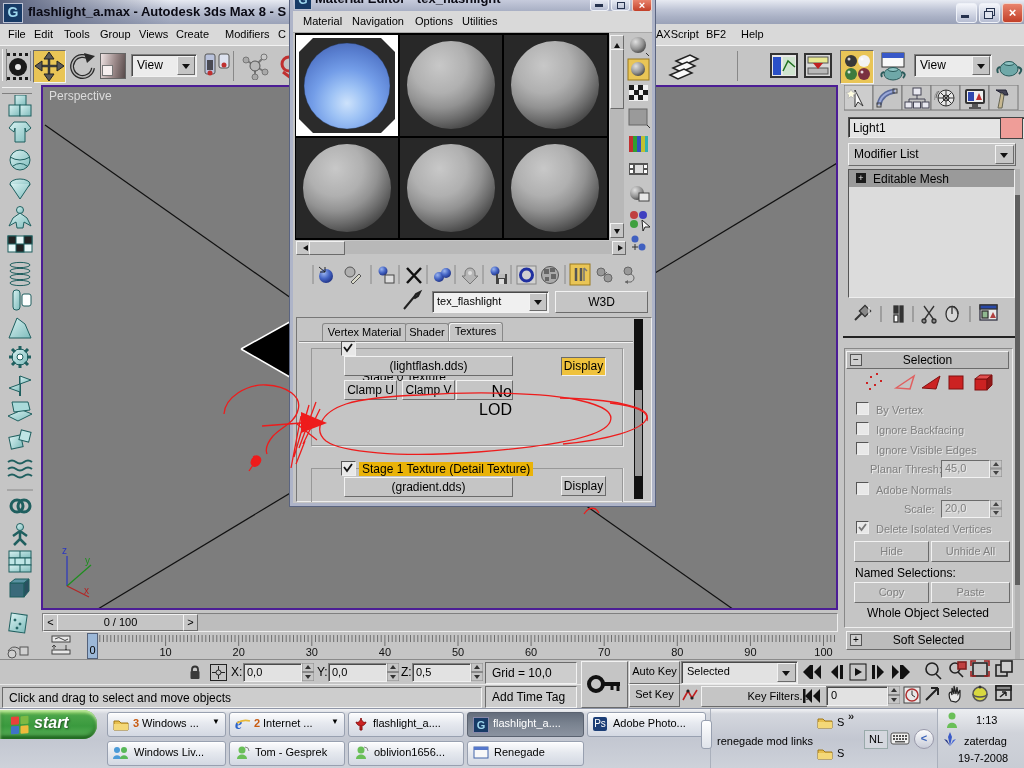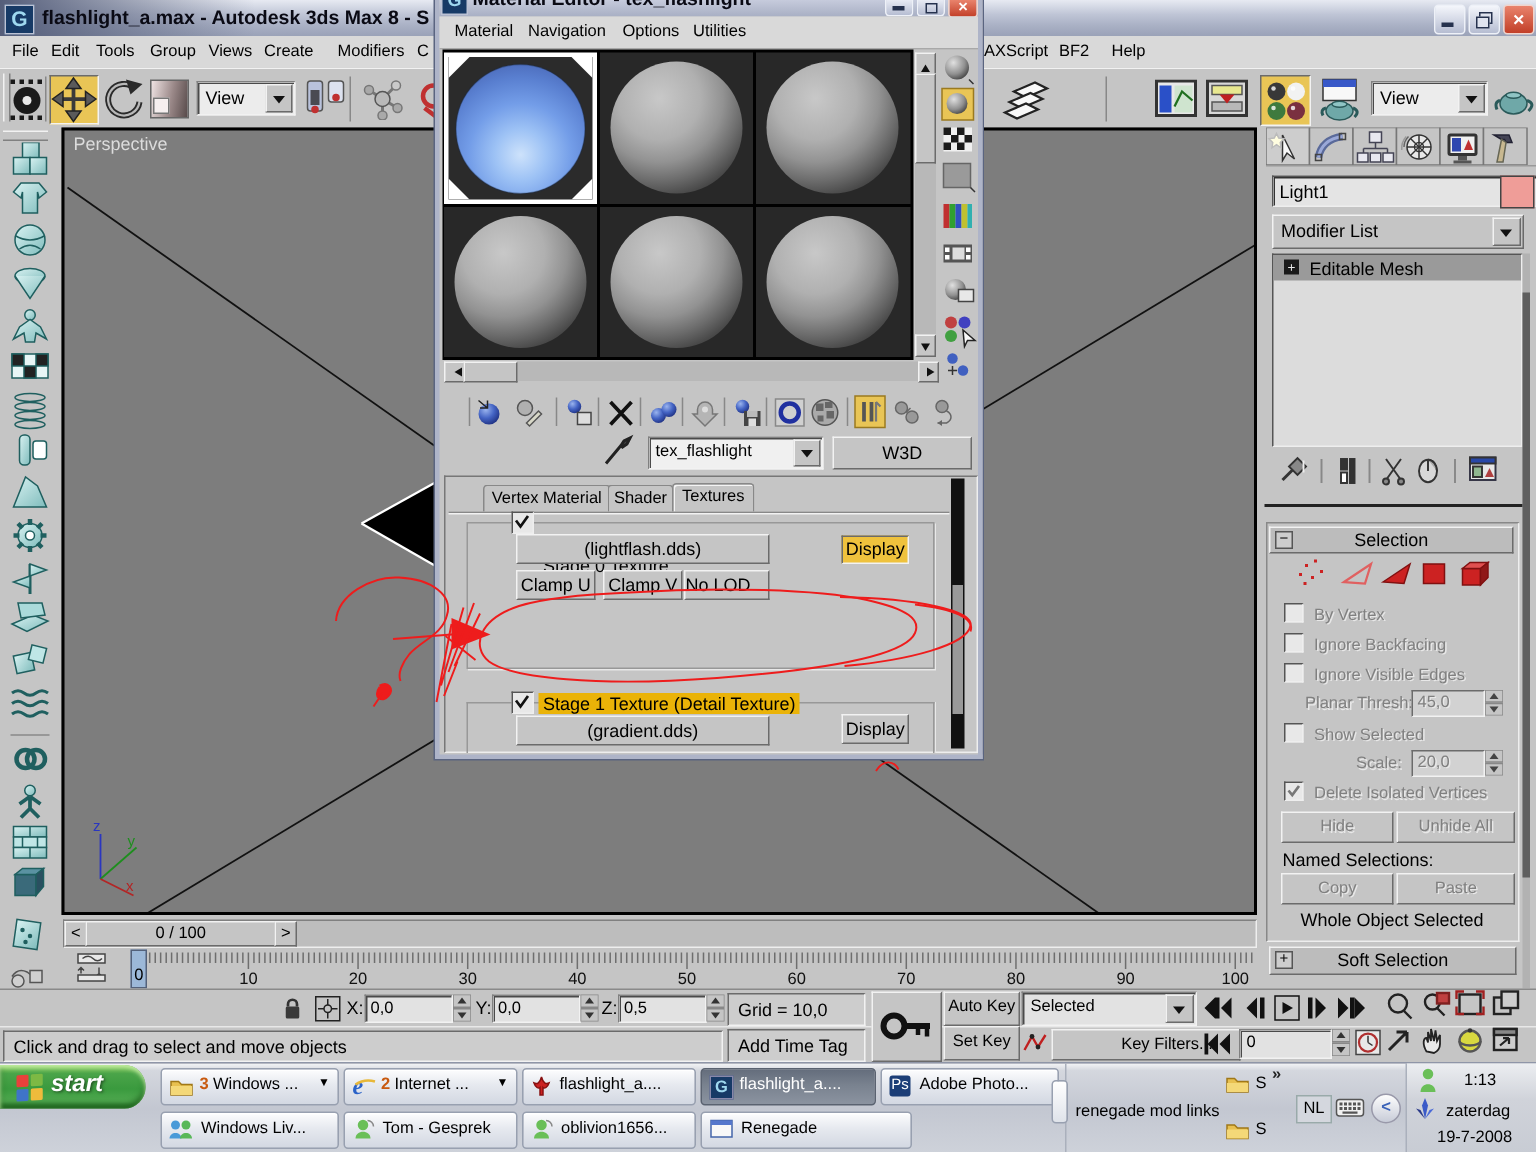--- a/index.html
+++ b/index.html
@@ -312,21 +312,21 @@
 
  <g transform="translate(0,548)">
           <path d="M2 8 Q6 2 12 5 L16 8" fill="none" stroke="#555"></path>
           <rect x="14" y="4" width="8" height="8" fill="#d0d0d0" stroke="#555"></rect>
           <circle cx="6" cy="11" r="4" fill="#d0d0d0" stroke="#555"></circle>
         </g>
 </g>
 </svg>
 </div>
 
-<div class="abs" id="viewport" style="left:41px;top:85px;width:797px;height:525px;background:#7d7d7d;border:2px solid #000000;box-sizing:border-box;">
+<div class="abs" id="viewport" style="left:41px;top:85px;width:797px;height:525px;background:#7d7d7d;border:2px solid #4c1d95;box-sizing:border-box;">
 <div class="abs" style="left:6px;top:2px;color:#dcdcdc;font-size:12px;">Perspective</div>
 <svg class="abs" width="793" height="521" style="left:0;top:0;">
   <line x1="2" y1="38" x2="694" y2="525" stroke="#111" stroke-width="1.2"></line>
   <line x1="50" y1="525" x2="796" y2="75" stroke="#111" stroke-width="1.2"></line>
   <polygon points="198,262 252,232 252,293" fill="#000"></polygon>
   <polyline points="198,262 252,232" stroke="#fff" stroke-width="1.5" fill="none"></polyline>
   <polyline points="198,262 252,293" stroke="#fff" stroke-width="1.5" fill="none"></polyline>
 
   <g stroke-width="1.2" fill="none">
     <line x1="24" y1="499" x2="24" y2="469" stroke="#2a36c0"></line>
@@ -495,21 +495,21 @@
  <div class="abs sunk" style="left:103px;top:375px;width:47px;height:16px;background:#d2d2d2;">
       <span class="dis" style="position:absolute;left:3px;top:1px;">45,0</span>
     </div>
  <svg class="abs" style="left:152px;top:375px;" width="12" height="17">
       <rect x="0" y="0" width="12" height="8" fill="#c5c5c5" stroke="#888"></rect>
       <rect x="0" y="9" width="12" height="8" fill="#c5c5c5" stroke="#888"></rect>
       <polygon points="6,2 9,6 3,6" fill="#444"></polygon>
       <polygon points="6,15 9,11 3,11" fill="#444"></polygon>
     </svg>
  <div class="abs" style="left:18px;top:397px;"><span class="cb"></span></div>
-    <span class="abs dis" style="left:38px;top:399px;">Show Selected</span>
+    <span class="abs dis" style="left:38px;top:399px;">Adobe Normals</span>
  <span class="abs dis" style="left:66px;top:418px;">Scale:</span>
  <div class="abs sunk" style="left:103px;top:415px;width:47px;height:16px;background:#d2d2d2;">
       <span class="dis" style="position:absolute;left:3px;top:1px;">20,0</span>
     </div>
  <svg class="abs" style="left:152px;top:415px;" width="12" height="17">
       <rect x="0" y="0" width="12" height="8" fill="#c5c5c5" stroke="#888"></rect>
       <rect x="0" y="9" width="12" height="8" fill="#c5c5c5" stroke="#888"></rect>
       <polygon points="6,2 9,6 3,6" fill="#444"></polygon>
       <polygon points="6,15 9,11 3,11" fill="#444"></polygon>
     </svg>
@@ -527,21 +527,21 @@
  <div class="abs b3" style="left:16px;top:497px;width:73px;height:19px;">
       <div class="dis" style="text-align:center;margin-top:3px;">Copy</div>
     </div>
  <div class="abs b3" style="left:93px;top:497px;width:77px;height:19px;">
       <div class="dis" style="text-align:center;margin-top:3px;">Paste</div>
     </div>
  <div class="abs" style="left:0px;top:521px;width:180px;text-align:center;font-size:12px;">Whole Object Selected</div>
 
  <div class="abs b3" style="left:8px;top:546px;width:163px;height:17px;background:#bcbcbc;">
    <div class="abs" style="left:3px;top:2px;width:10px;height:10px;border:1px solid #555;font-size:10px;line-height:9px;text-align:center;background:#cdcdcd;">+</div>
-   <div style="text-align:center;font-size:12px;margin-top:1px;">Soft Selection</div>
+   <div style="text-align:center;font-size:12px;margin-top:1px;">Soft Selected</div>
  </div>
 
  <div class="abs" style="left:177px;top:84px;width:5px;height:490px;background:#b2b2b2;"></div>
  <div class="abs" style="left:177px;top:110px;width:5px;height:390px;background:#5f5f5f;"></div>
 </div>
 
 <div class="abs" id="timeslider" style="left:41px;top:611px;width:797px;height:21px;background:#c5c5c5;">
  <div class="abs" style="left:1px;top:2px;width:794px;height:17px;background:#bdbdbd;border:1px solid;border-color:#808080 #eee #eee #808080;"></div>
  <div class="abs b3" style="left:2px;top:3px;width:13px;height:15px;">
       <div style="text-align:center;margin-top:1px;">&lt;</div>
@@ -1213,21 +1213,21 @@
   <div class="abs sunk" style="left:264px;top:39px;width:43px;height:17px;background:#efc23d;">
         <div style="text-align:center;margin-top:1px;font-size:12px;">Display</div>
       </div>
   <div class="abs b3" style="left:47px;top:62px;width:51px;height:18px;">
         <div style="text-align:center;margin-top:2px;font-size:12px;">Clamp U</div>
       </div>
   <div class="abs b3" style="left:105px;top:62px;width:51px;height:18px;">
         <div style="text-align:center;margin-top:2px;font-size:12px;">Clamp V</div>
       </div>
   <div class="abs b3" style="left:159px;top:62px;width:55px;height:18px;">
-        <div style="text-align:left;margin-top:2px;font-size:12px;">No LOD</div>
+        <div style="text-align:right;margin-top:2px;font-size:16px;">No LOD</div>
       </div>
 
   <div class="abs" style="left:14px;top:150px;width:310px;height:33px;border:1px solid #989898;border-bottom:none;box-shadow:1px 0 0 #e8e8e8;"></div>
   <div class="abs" style="left:44px;top:143px;width:13px;height:13px;background:#e8e8e8;border:1px solid;border-color:#555 #eee #eee #555;"><svg width="12" height="12">
           <path d="M2 5 L5 9 L10 2" stroke="#111" stroke-width="1.8" fill="none"></path>
         </svg></div>
   <span class="abs" style="left:62px;top:144px;background:#eab308;padding:0 3px;font-size:12px;">Stage 1 Texture (Detail Texture)</span>
   <div class="abs b3" style="left:47px;top:159px;width:167px;height:18px;">
         <div style="text-align:center;margin-top:2px;font-size:12px;">(gradient.dds)</div>
       </div>
@@ -1305,21 +1305,21 @@
    <span style="position:absolute;left:25px;top:4px;">Tom - Gesprek</span>
  </div>
  <div class="abs tbtn" style="left:348px;top:32px;width:114px;">
    <svg width="16" height="15" style="position:absolute;left:5px;top:3px;">
         <circle cx="7" cy="5" r="3.5" fill="#6abf58"></circle>
         <path d="M2 14 C2 8 12 8 12 14 Z" fill="#6abf58"></path>
         <path d="M10 2 a4 4 0 0 1 4 4" stroke="#888" fill="none"></path>
       </svg>
    <span style="position:absolute;left:25px;top:4px;">oblivion1656...</span>
  </div>
- <div class="abs tbtn" style="left:467px;top:32px;width:115px;padding-left:24px;">
+ <div class="abs tbtn" style="left:467px;top:32px;width:115px;">
    <svg width="16" height="14" style="position:absolute;left:5px;top:4px;">
         <rect x="1" y="1" width="14" height="11" fill="#f8f8f8" stroke="#4466aa"></rect>
         <rect x="1" y="1" width="14" height="3" fill="#5577cc"></rect>
       </svg>
    <span style="position:absolute;left:26px;top:4px;">Renegade</span>
  </div>
 
  <div class="abs" style="left:710px;top:0;width:1px;height:60px;background:#aab0bc;"></div>
  <div class="abs" style="left:701px;top:11px;width:9px;height:27px;border-radius:3px;background:linear-gradient(180deg,#fff,#dfe3ea);border:1px solid #98a0b0;"></div>
  <span class="abs" style="left:717px;top:26px;">renegade mod links</span>

